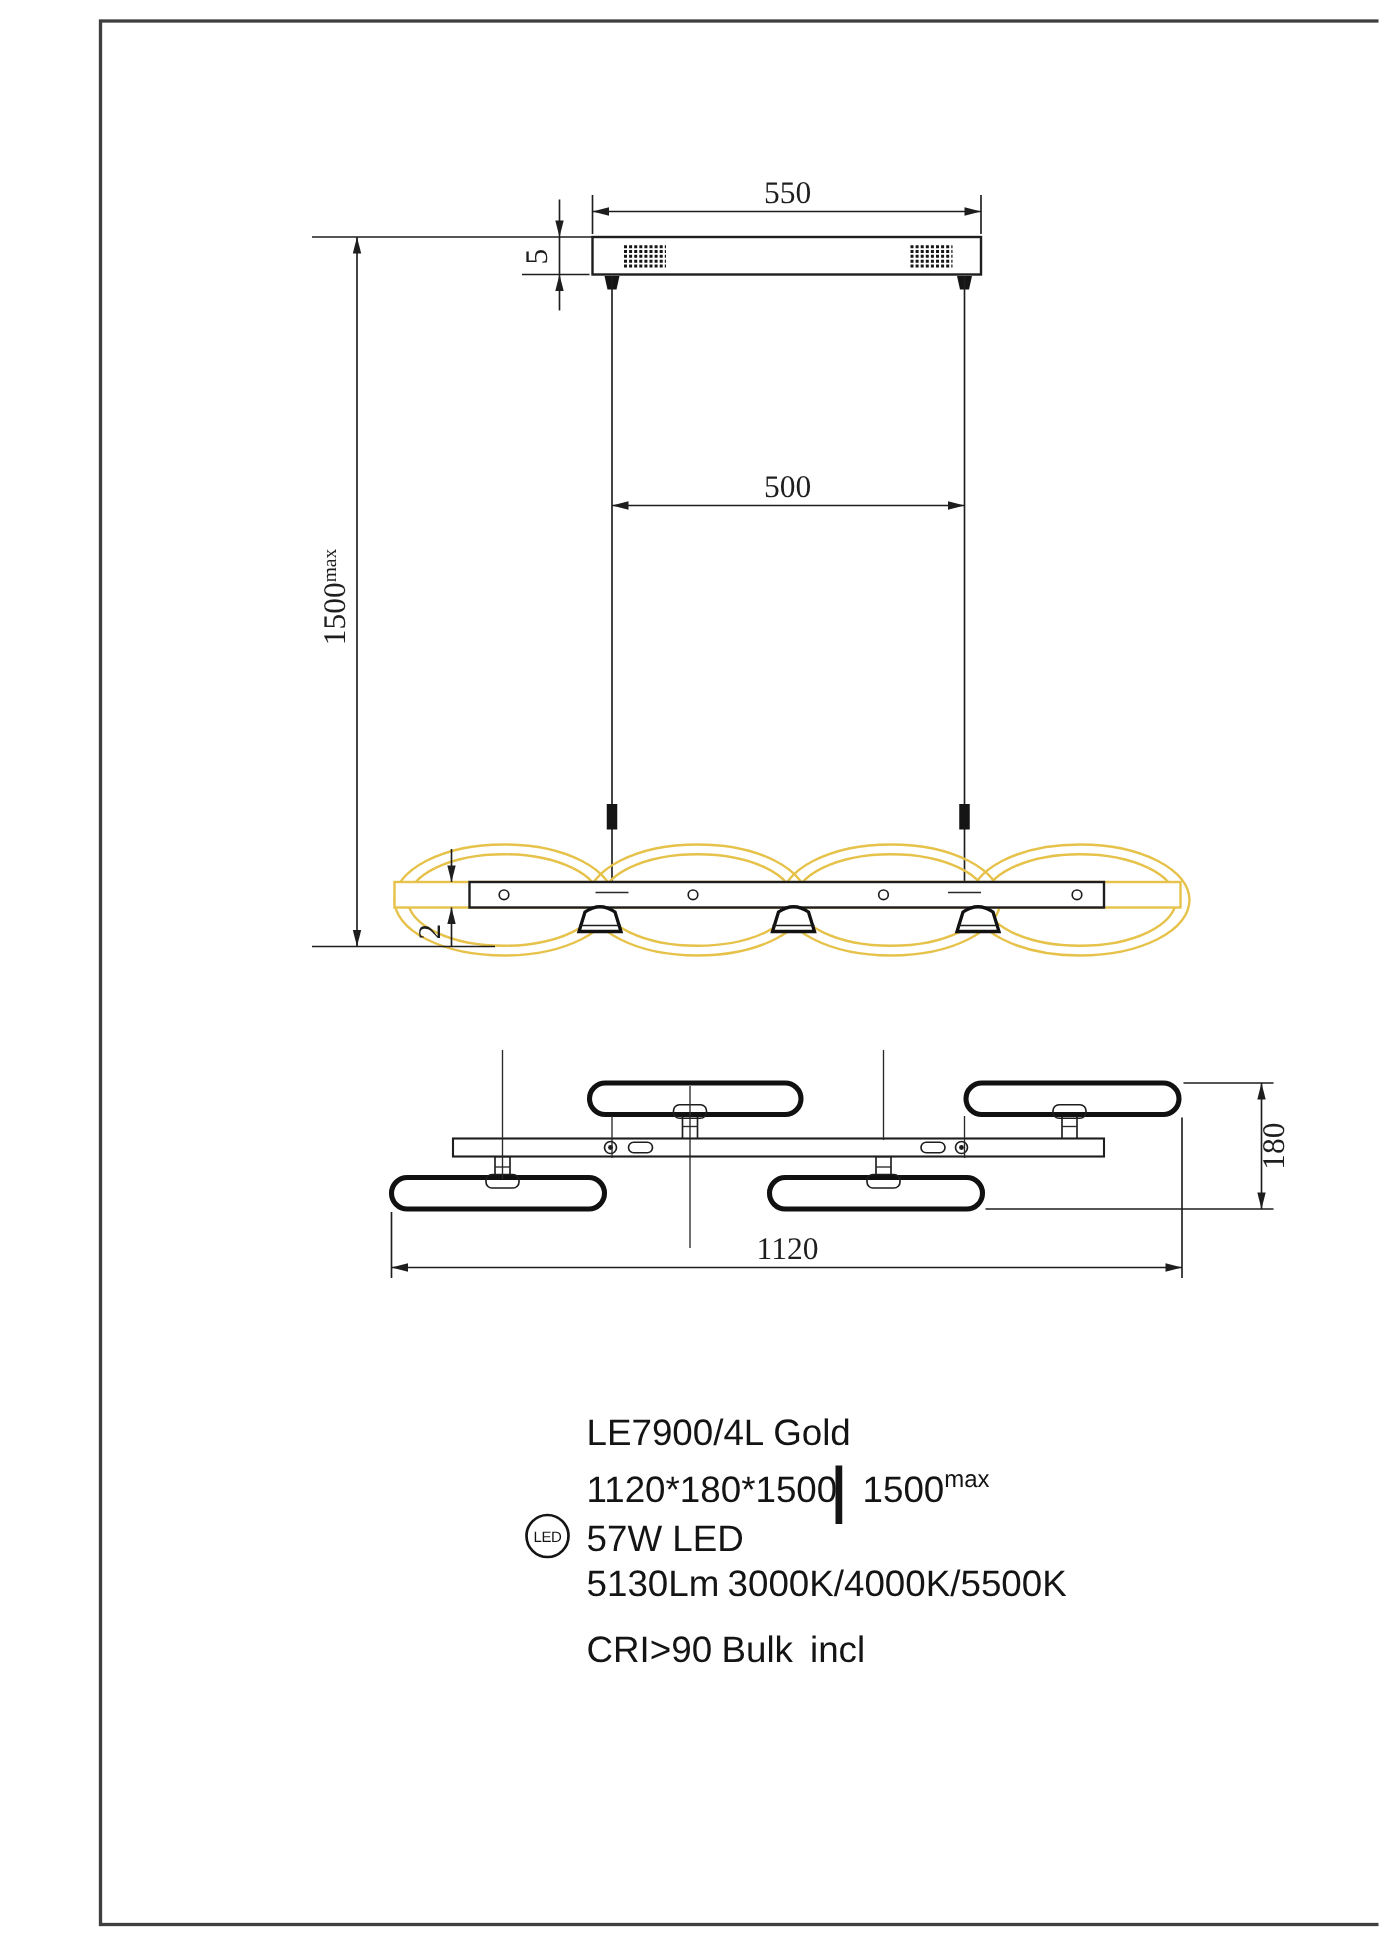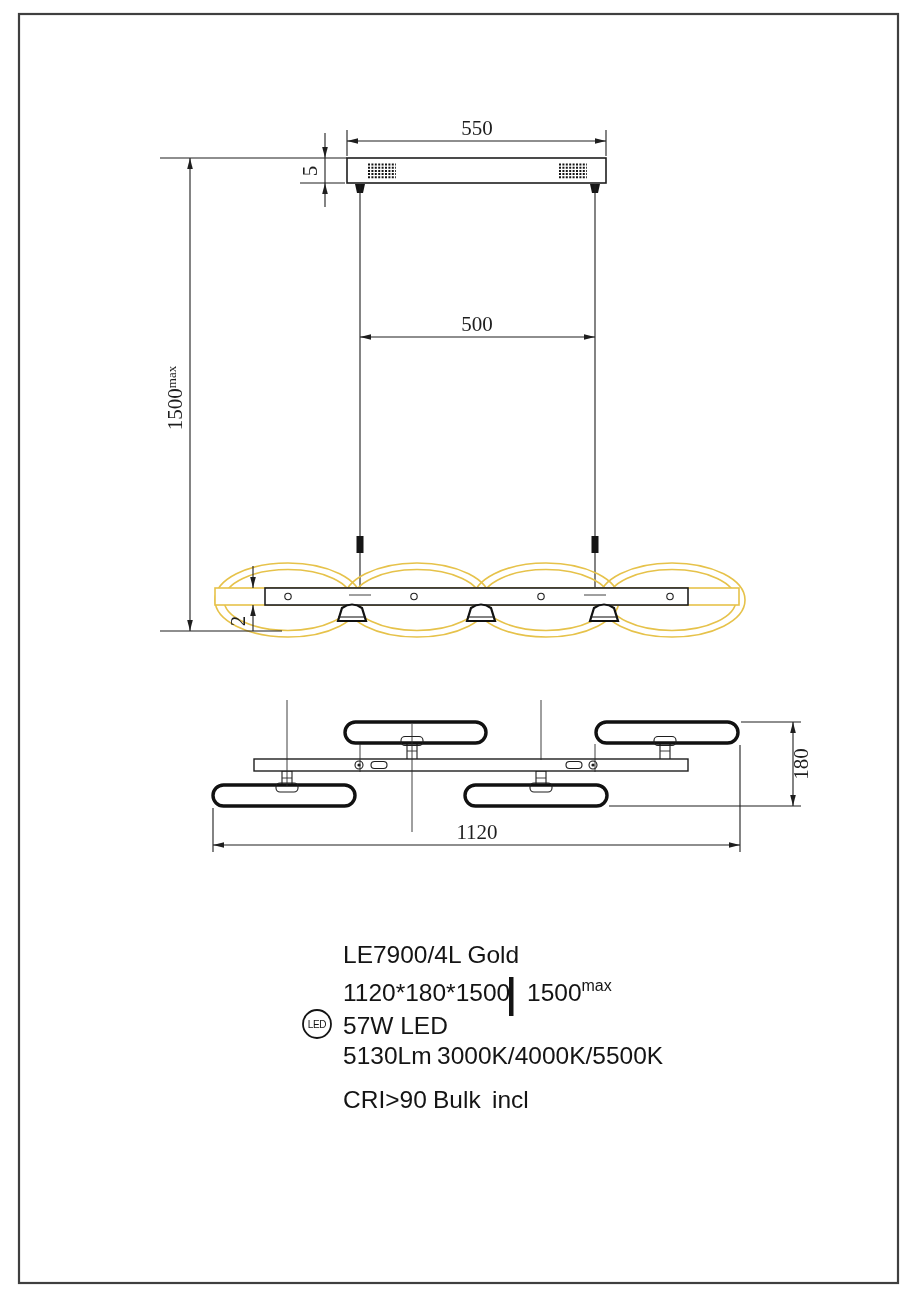--- a/index.html
+++ b/index.html
@@ -1,16 +1,16 @@
 <!DOCTYPE html>
 <html><head>
 <meta charset="utf-8">
 <style>
   html,body{margin:0;padding:0;background:#ffffff;}
-  .page{position:relative;width:755px;height:1300px;background:#fff;font-family:"Liberation Sans",sans-serif;}
+  .page{position:relative;width:755px;height:1300px;background:#fff;font-family:"Liberation Sans",sans-serif;padding-left:48px;}
   svg{display:block;}
   .frame{fill:none;stroke:#3f3f3f;stroke-width:2.2;}
   .thin{stroke:#1e1e1e;stroke-width:1.1;fill:none;}
   .hair{stroke:#2a2a2a;stroke-width:0.9;fill:none;}
   .outline{stroke:#1e1e1e;stroke-width:1.6;fill:#ffffff;}
   .bold{stroke:#111111;stroke-width:3.4;fill:#ffffff;}
   .arrow{fill:#1e1e1e;stroke:none;}
   .dimtext{font-family:"Liberation Serif",serif;font-size:21px;fill:#1e1e1e;}
   .dimsup{font-family:"Liberation Serif",serif;font-size:13px;fill:#1e1e1e;}
   .spectext{font-family:"Liberation Sans",sans-serif;font-size:24.5px;fill:#141414;}

